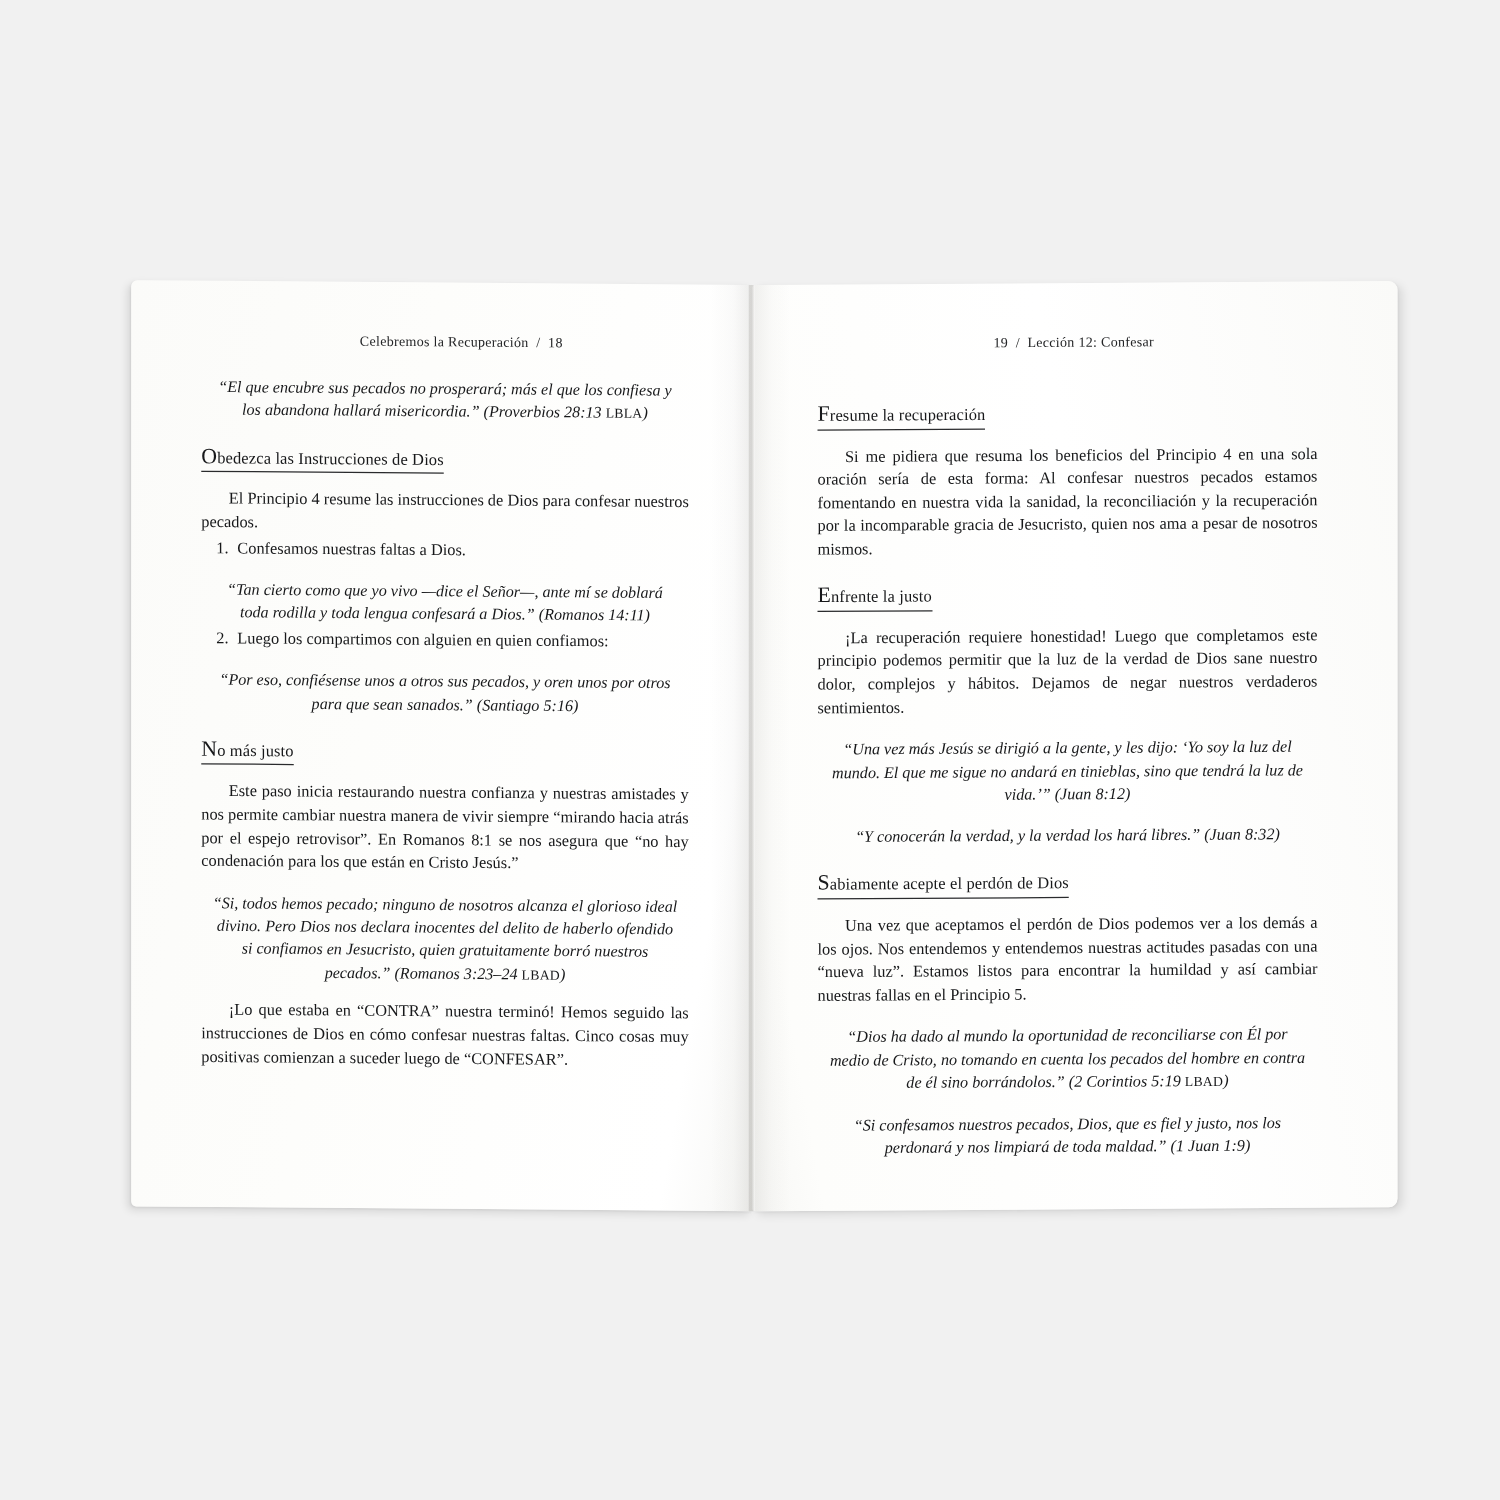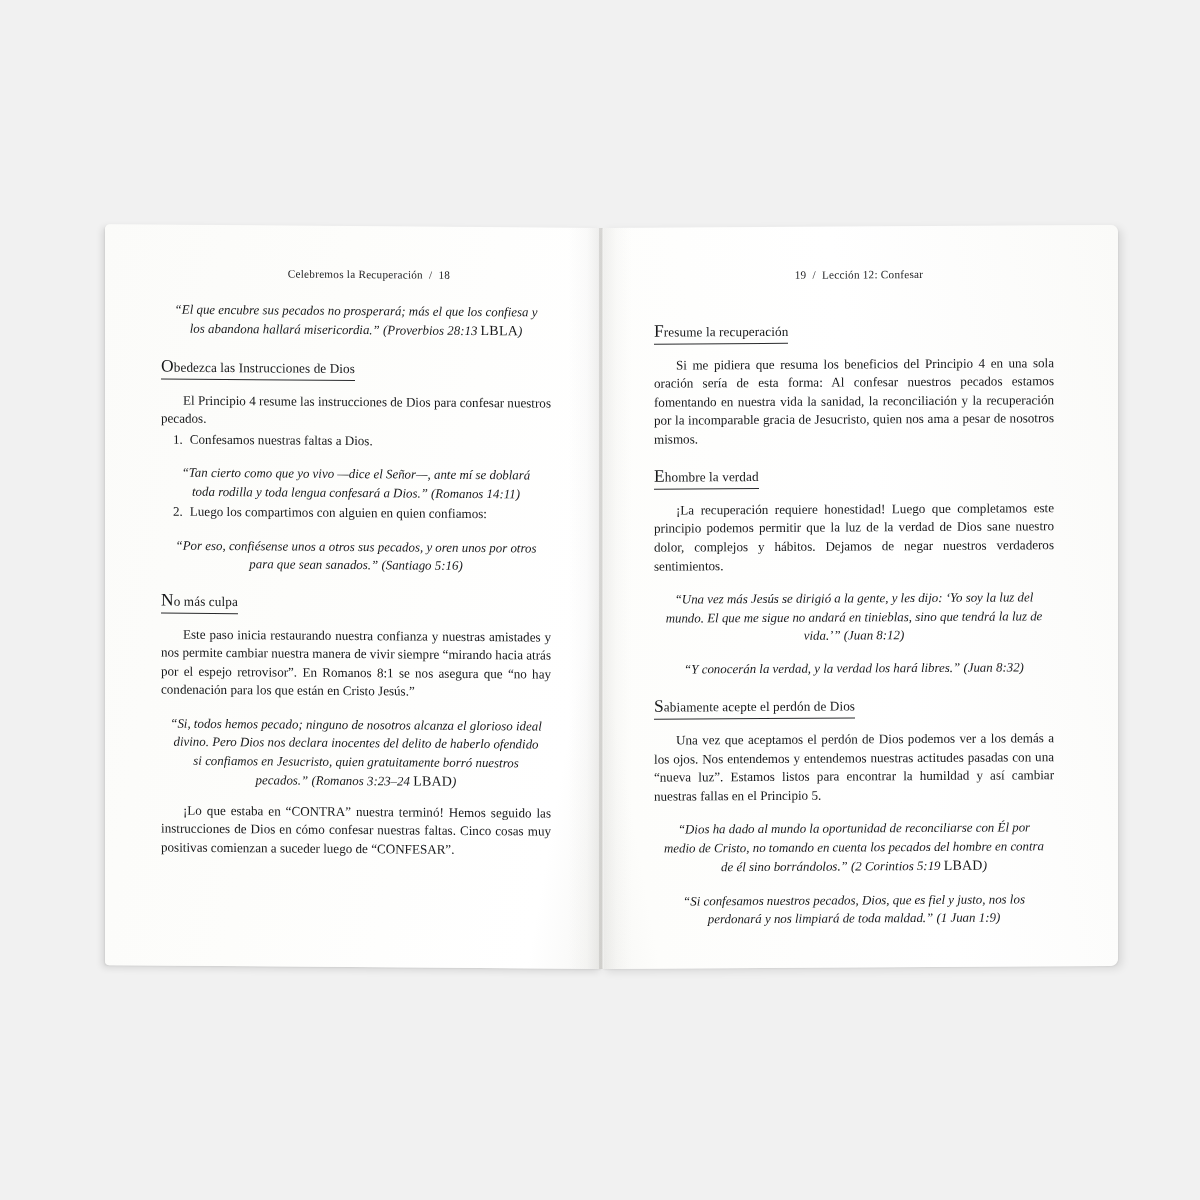--- a/index.html
+++ b/index.html
@@ -135,59 +135,59 @@
     font-style: italic;
     font-size: 12.9px;
     line-height: 1.42;
     margin: 15px 0 0 0;
     padding: 0 8px;
     text-align: center;
   }
   .sc {
     font-style: normal;
     font-variant: small-caps;
-    font-size: 14px;
+    font-size: 11px;
     letter-spacing: 0.2px;
   }
 </style>
 </head>
 <body>
 
 <div id="book">
 
   <div class="page" id="page-left">
     <div class="content">
       <div class="inner-left">
         <div class="folio folio-left">Celebremos la Recuperación  /  18</div>
         <div id="left-blocks">
             <blockquote class="scripture"><span>“El que encubre sus pecados no prosperará; más el que los confiesa y los abandona hallará misericordia.” (Proverbios 28:13 </span><span class="sc">LBLA</span><span>)</span></blockquote>
             <div><h2 class="heading"><span class="cap">O</span><span>bedezca las Instrucciones de Dios</span></h2></div>
             <p class="body">El Principio 4 resume las instrucciones de Dios para confesar nuestros pecados.</p>
             <div class="numitem"><span class="num">1.</span><span>Confesamos nuestras faltas a Dios.</span></div>
             <blockquote class="scripture"><span>“Tan cierto como que yo vivo —dice el Señor—, ante mí se doblará toda rodilla y toda lengua confesará a Dios.” (Romanos 14:11)</span></blockquote>
             <div class="numitem"><span class="num">2.</span><span>Luego los compartimos con alguien en quien confiamos:</span></div>
             <blockquote class="scripture"><span>“Por eso, confiésense unos a otros sus pecados, y oren unos por otros para que sean sanados.” (Santiago 5:16)</span></blockquote>
-            <div><h2 class="heading"><span class="cap">N</span><span>o más culpa</span></h2></div>
+            <div><h2 class="heading"><span class="cap">N</span><span>o más justo</span></h2></div>
             <p class="body">Este paso inicia restaurando nuestra confianza y nuestras amistades y nos permite cambiar nuestra manera de vivir siempre “mirando hacia atrás por el espejo retrovisor”. En Romanos 8:1 se nos asegura que “no hay condenación para los que están en Cristo Jesús.”</p>
             <blockquote class="scripture"><span>“Si, todos hemos pecado; ninguno de nosotros alcanza el glorioso ideal divino. Pero Dios nos declara inocentes del delito de haberlo ofendido si confiamos en Jesucristo, quien gratuitamente borró nuestros pecados.” (Romanos 3:23–24 </span><span class="sc">LBAD</span><span>)</span></blockquote>
             <p class="body">¡Lo que estaba en “CONTRA” nuestra terminó! Hemos seguido las instrucciones de Dios en cómo confesar nuestras faltas. Cinco cosas muy positivas comienzan a suceder luego de “CONFESAR”.</p>
           </div>
       </div>
     </div>
     <div id="gutter-left-shade"></div>
   </div>
 
   <div class="page" id="page-right">
     <div class="content">
       <div class="inner-right">
         <div class="folio folio-right">19  /  Lección 12: Confesar</div>
         <div id="right-blocks">
             <div><h2 class="heading"><span class="cap">F</span><span>resume la recuperación</span></h2></div>
             <p class="body">Si me pidiera que resuma los beneficios del Principio 4 en una sola oración sería de esta forma: Al confesar nuestros pecados estamos fomentando en nuestra vida la sanidad, la reconciliación y la recuperación por la incomparable gracia de Jesucristo, quien nos ama a pesar de nosotros mismos.</p>
-            <div><h2 class="heading"><span class="cap">E</span><span>hombre la verdad</span></h2></div>
+            <div><h2 class="heading"><span class="cap">E</span><span>nfrente la justo</span></h2></div>
             <p class="body">¡La recuperación requiere honestidad! Luego que completamos este principio podemos permitir que la luz de la verdad de Dios sane nuestro dolor, complejos y hábitos. Dejamos de negar nuestros verdaderos sentimientos.</p>
             <blockquote class="scripture"><span>“Una vez más Jesús se dirigió a la gente, y les dijo: ‘Yo soy la luz del mundo. El que me sigue no andará en tinieblas, sino que tendrá la luz de vida.’” (Juan 8:12)</span></blockquote>
             <blockquote class="scripture"><span>“Y conocerán la verdad, y la verdad los hará libres.” (Juan 8:32)</span></blockquote>
             <div><h2 class="heading"><span class="cap">S</span><span>abiamente acepte el perdón de Dios</span></h2></div>
             <p class="body">Una vez que aceptamos el perdón de Dios podemos ver a los demás a los ojos. Nos entendemos y entendemos nuestras actitudes pasadas con una “nueva luz”. Estamos listos para encontrar la humildad y así cambiar nuestras fallas en el Principio 5.</p>
             <blockquote class="scripture"><span>“Dios ha dado al mundo la oportunidad de reconciliarse con Él por medio de Cristo, no tomando en cuenta los pecados del hombre en contra de él sino borrándolos.” (2 Corintios 5:19 </span><span class="sc">LBAD</span><span>)</span></blockquote>
             <blockquote class="scripture"><span>“Si confesamos nuestros pecados, Dios, que es fiel y justo, nos los perdonará y nos limpiará de toda maldad.” (1 Juan 1:9)</span></blockquote>
           </div>
       </div>
     </div>

